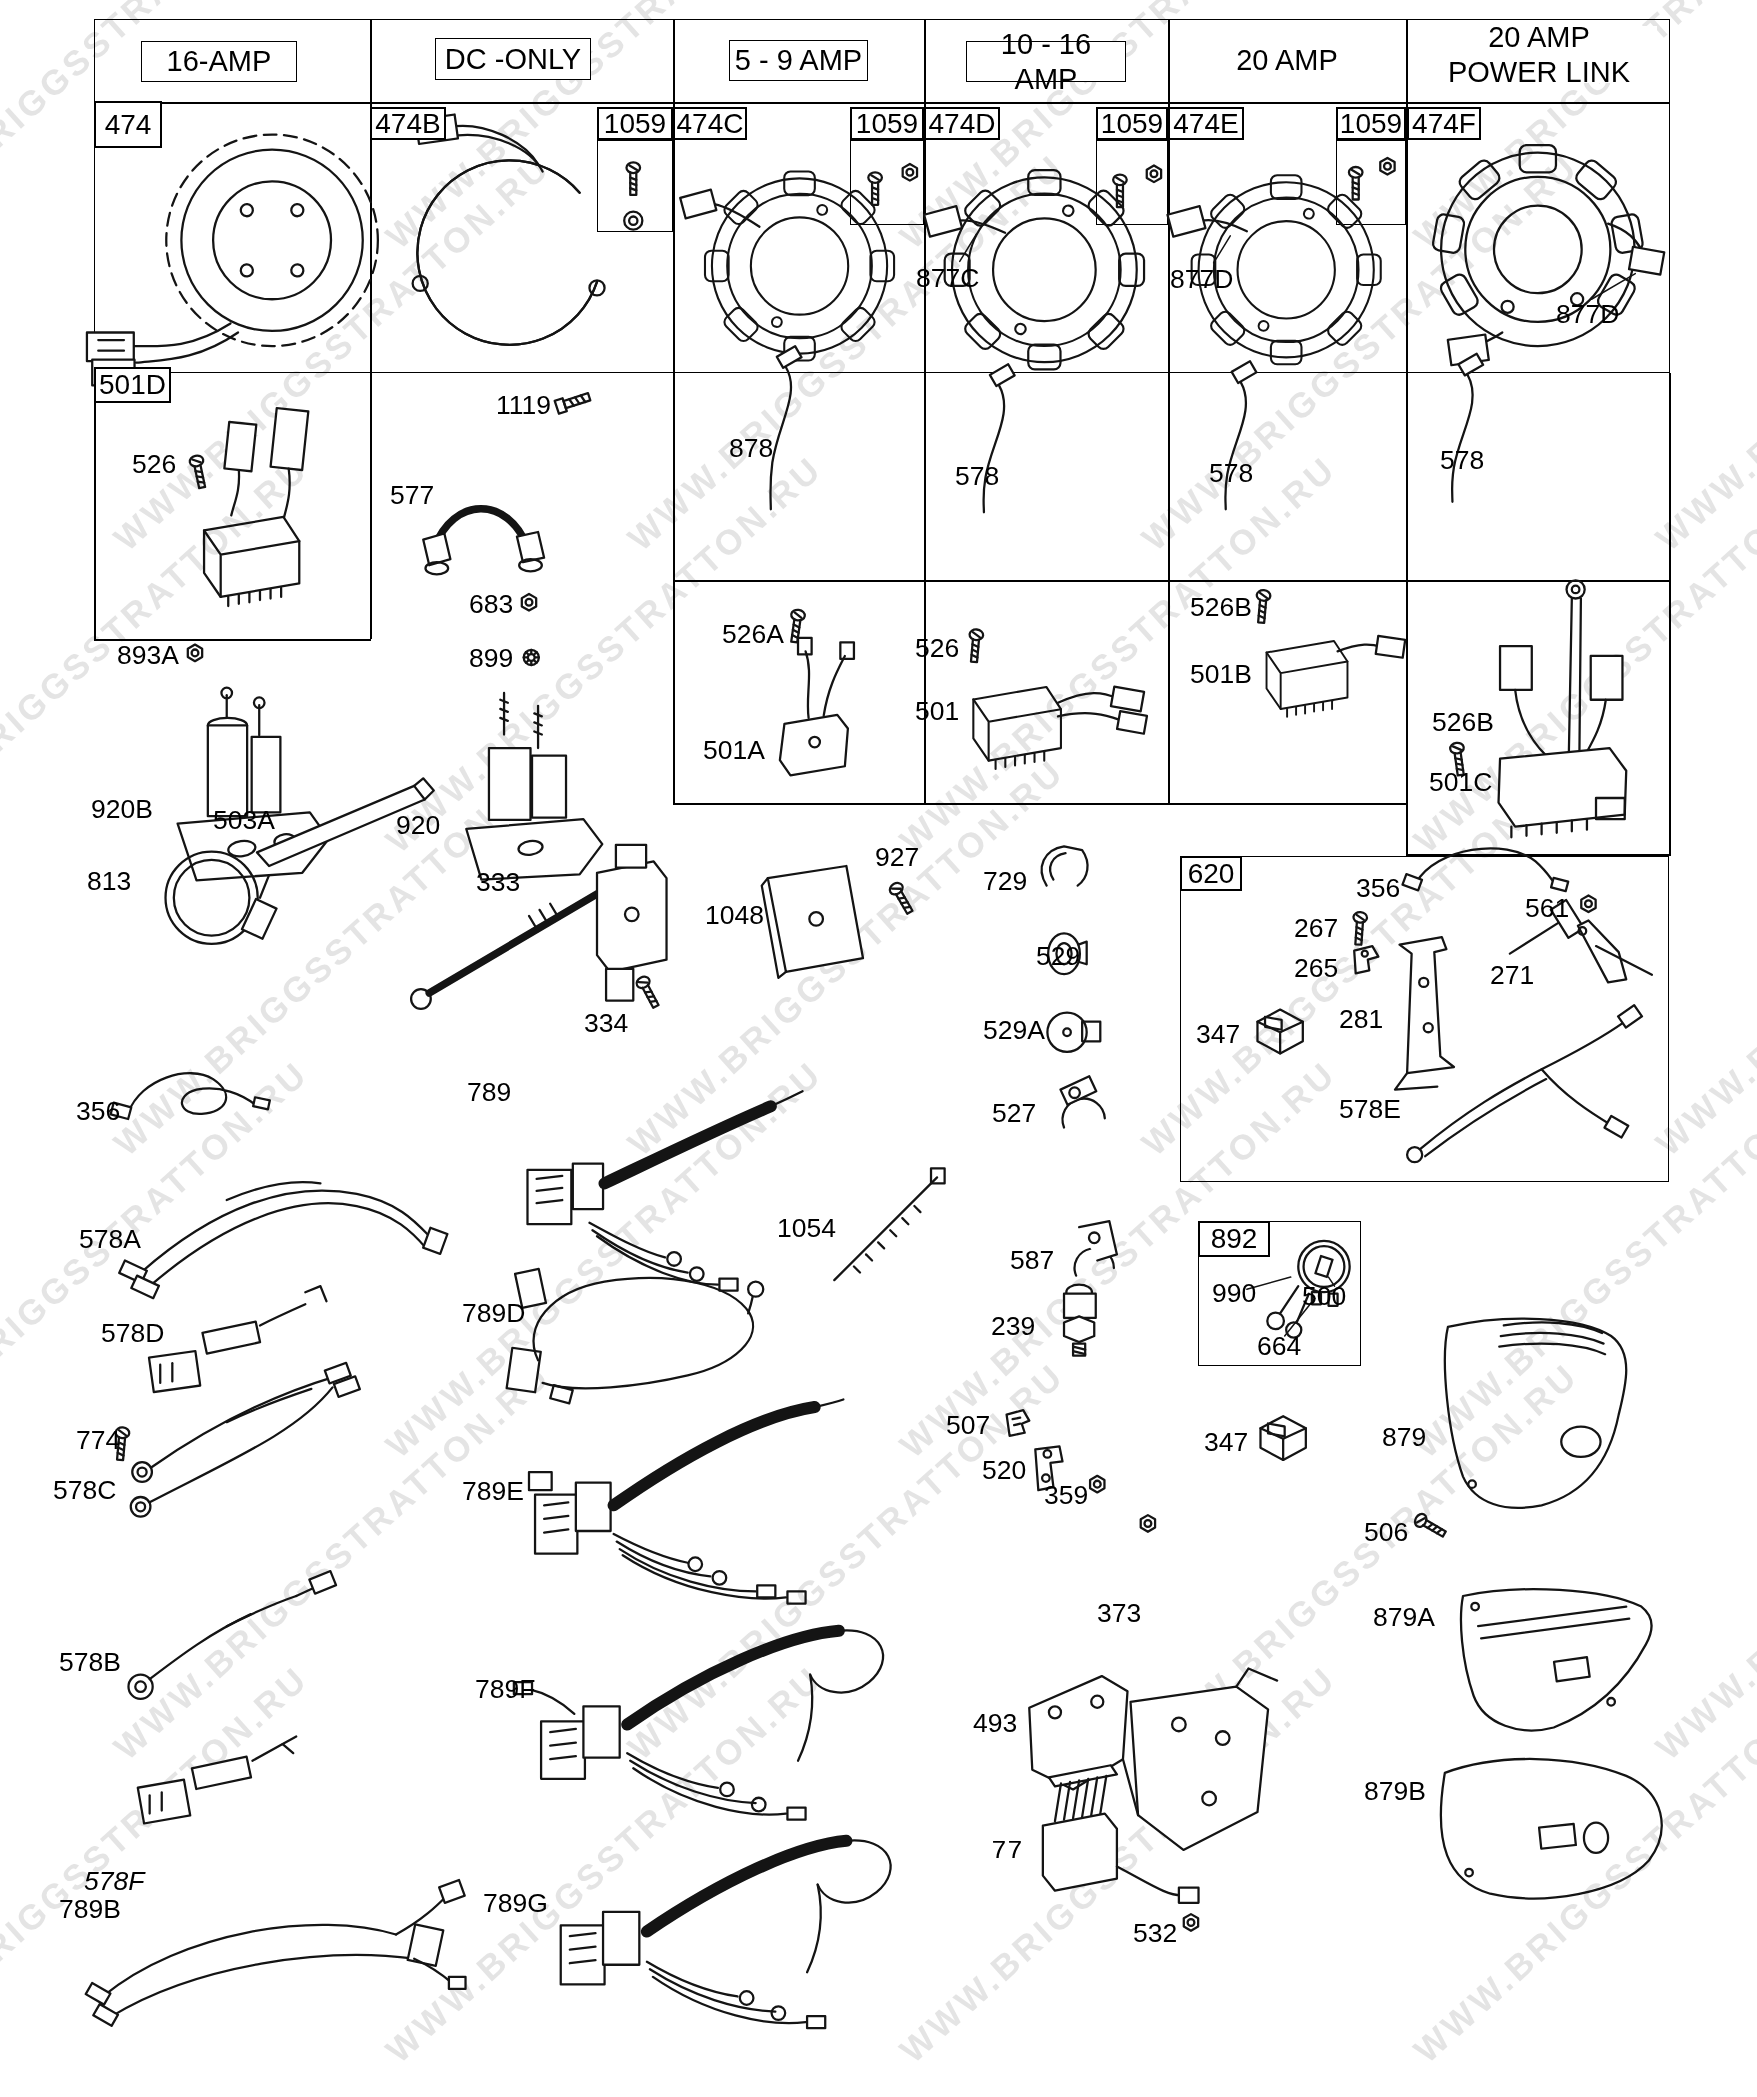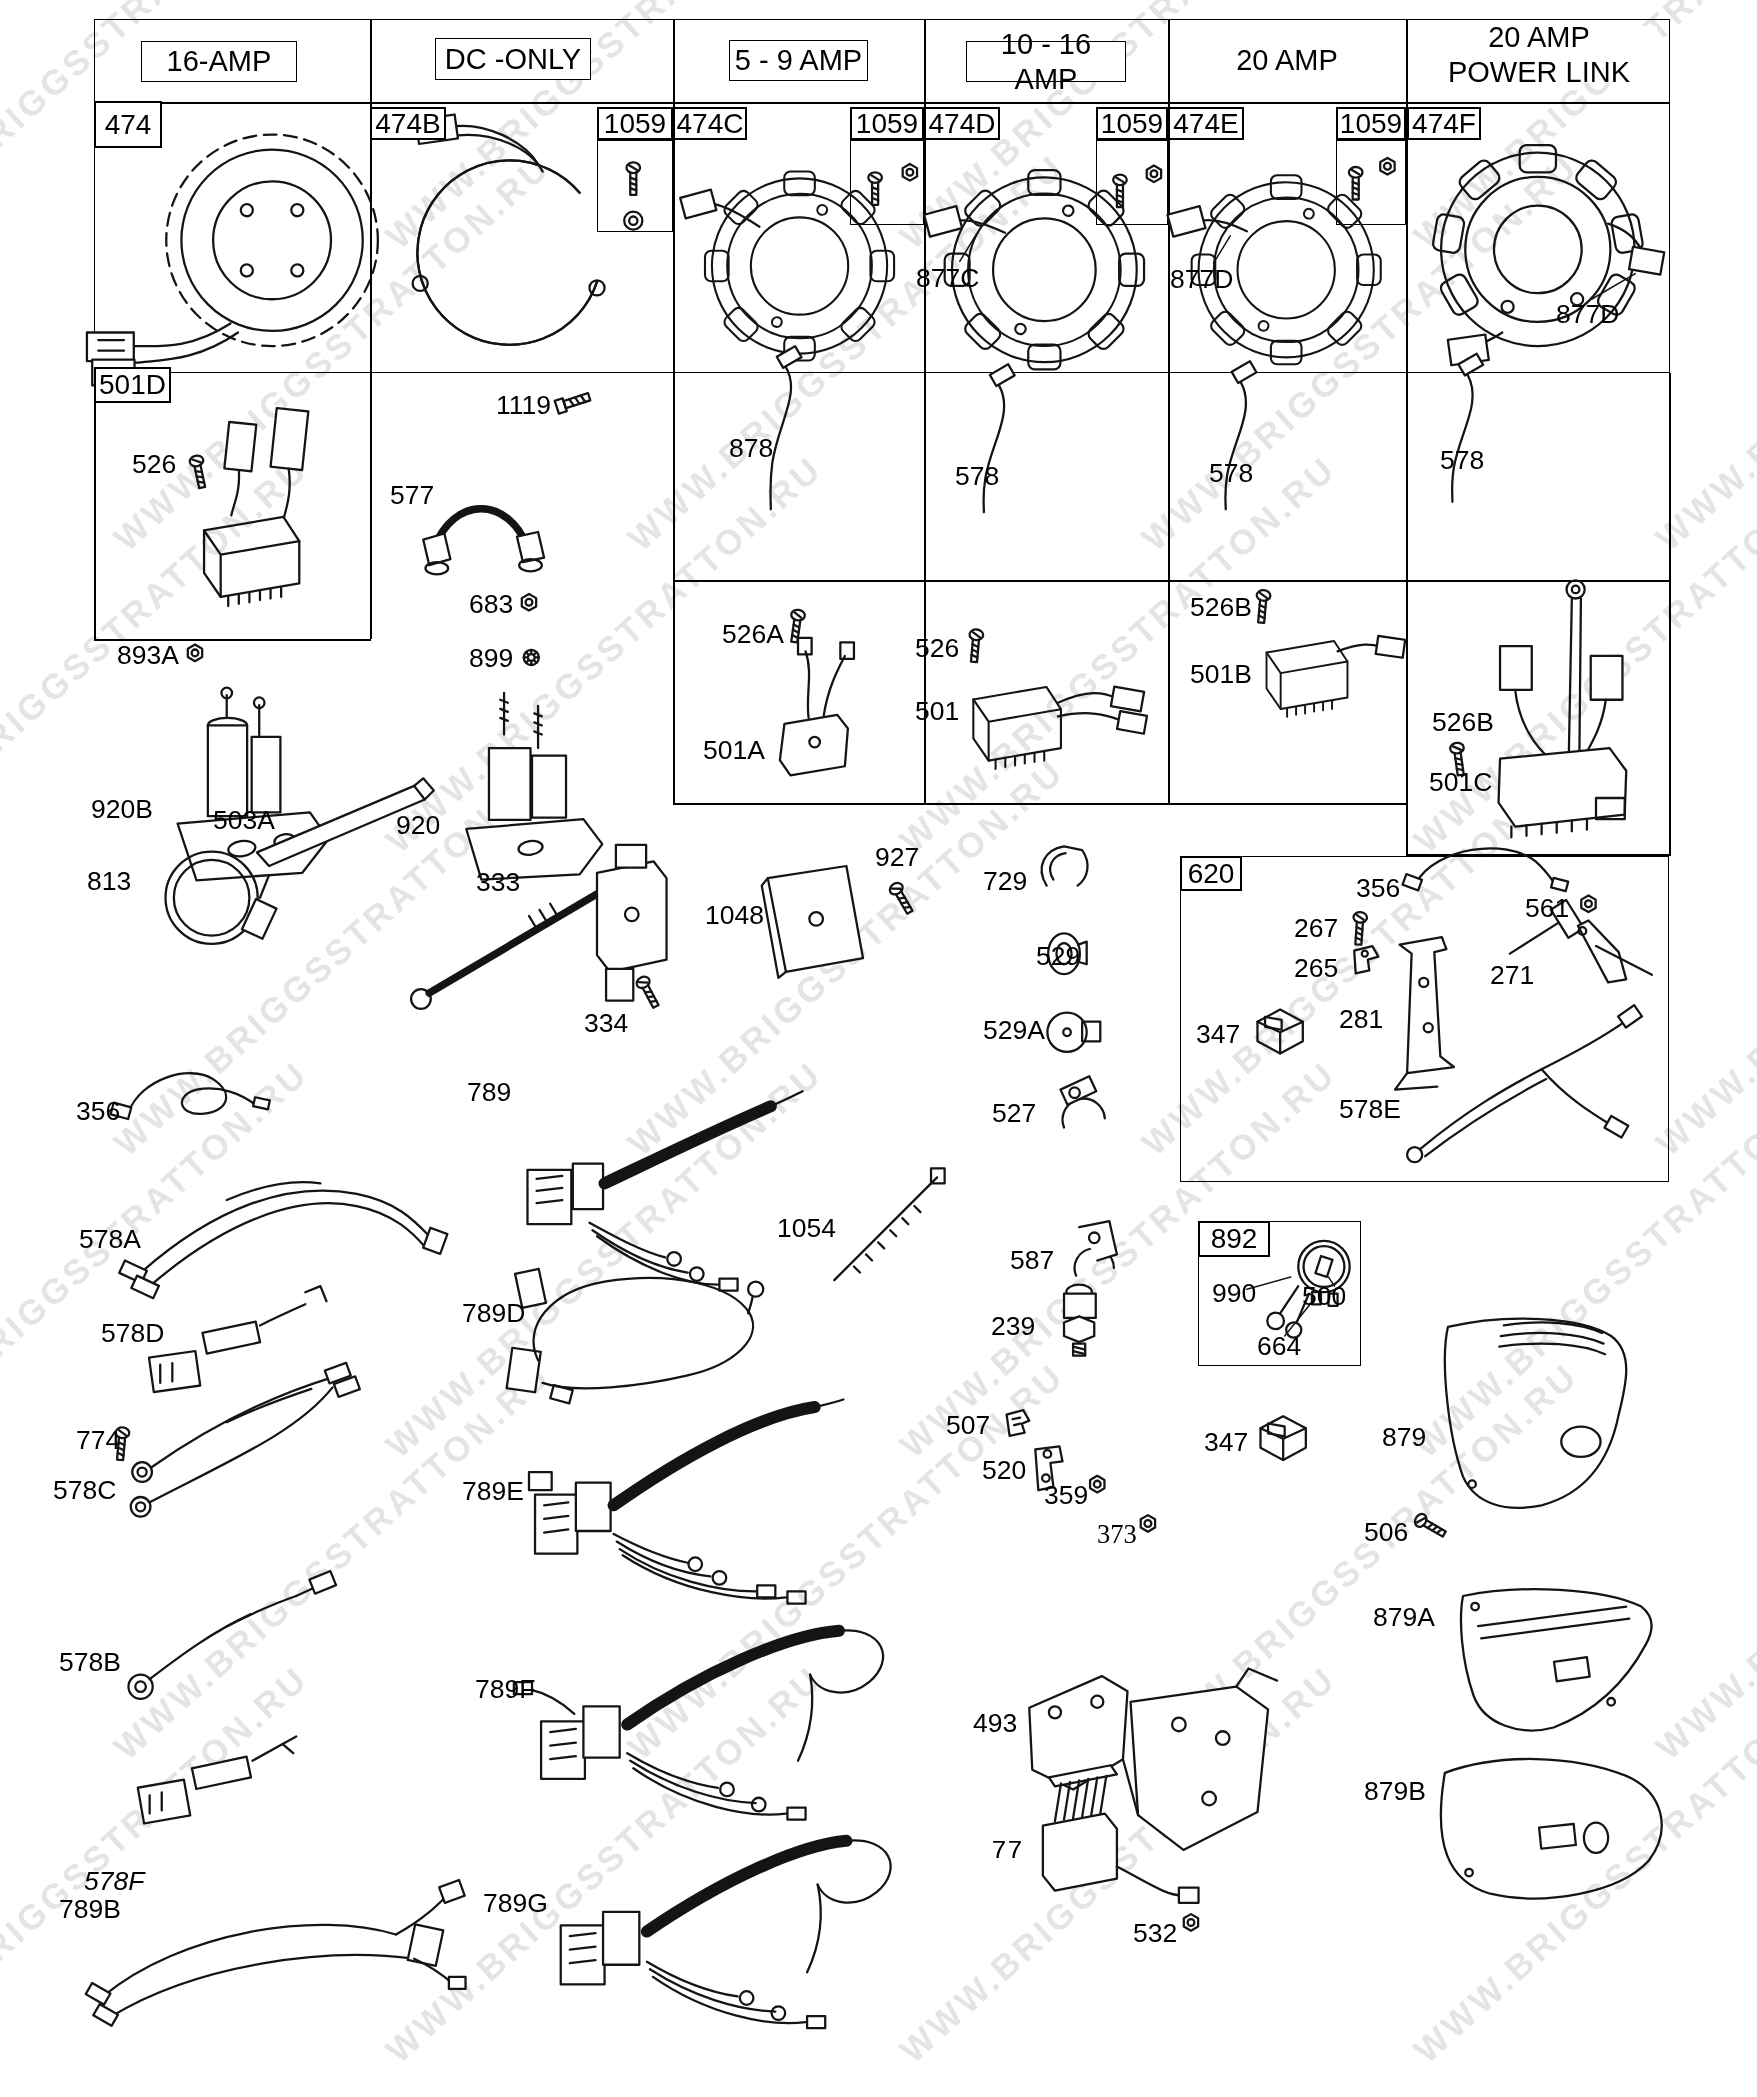--- a/index.html
+++ b/index.html
@@ -783,21 +783,21 @@
       <span class="lbl" style="left: 79px; top: 1226px;">578A</span>
       <span class="lbl" style="left: 467px; top: 1079px;">789</span>
       <span class="lbl" style="left: 462px; top: 1300px;">789D</span>
       <span class="lbl" style="left: 101px; top: 1320px;">578D</span>
       <span class="lbl" style="left: 76px; top: 1427px;">774</span>
       <span class="lbl" style="left: 53px; top: 1477px;">578C</span>
       <span class="lbl" style="left: 462px; top: 1478px;">789E</span>
       <span class="lbl" style="left: 946px; top: 1412px;">507</span>
       <span class="lbl" style="left: 982px; top: 1457px;">520</span>
       <span class="lbl" style="left: 1044px; top: 1482px;">359</span>
-      <span class="lbl" style="left: 1097px; top: 1521px; font-family: Liberation Serif, serif;">373</span>
+      <span class="lbl" style="left: 1097px; top: 1600px;">373</span>
       <span class="lbl" style="left: 1204px; top: 1429px;">347</span>
       <span class="lbl" style="left: 1382px; top: 1424px;">879</span>
       <span class="lbl" style="left: 1364px; top: 1519px;">506</span>
       <span class="lbl" style="left: 1373px; top: 1604px; text-align: center;">879A</span>
       <span class="lbl" style="left: 1364px; top: 1778px;">879B</span>
       <span class="lbl" style="left: 973px; top: 1710px;">493</span>
       <span class="lbl" style="left: 991px; top: 1838px; font-family: Liberation Mono, monospace;">77</span>
       <span class="lbl" style="left: 1133px; top: 1920px;">532</span>
       <span class="lbl" style="left: 59px; top: 1649px;">578B</span>
       <span class="lbl" style="left: 84px; top: 1868px; font-style: italic;">578F</span>

